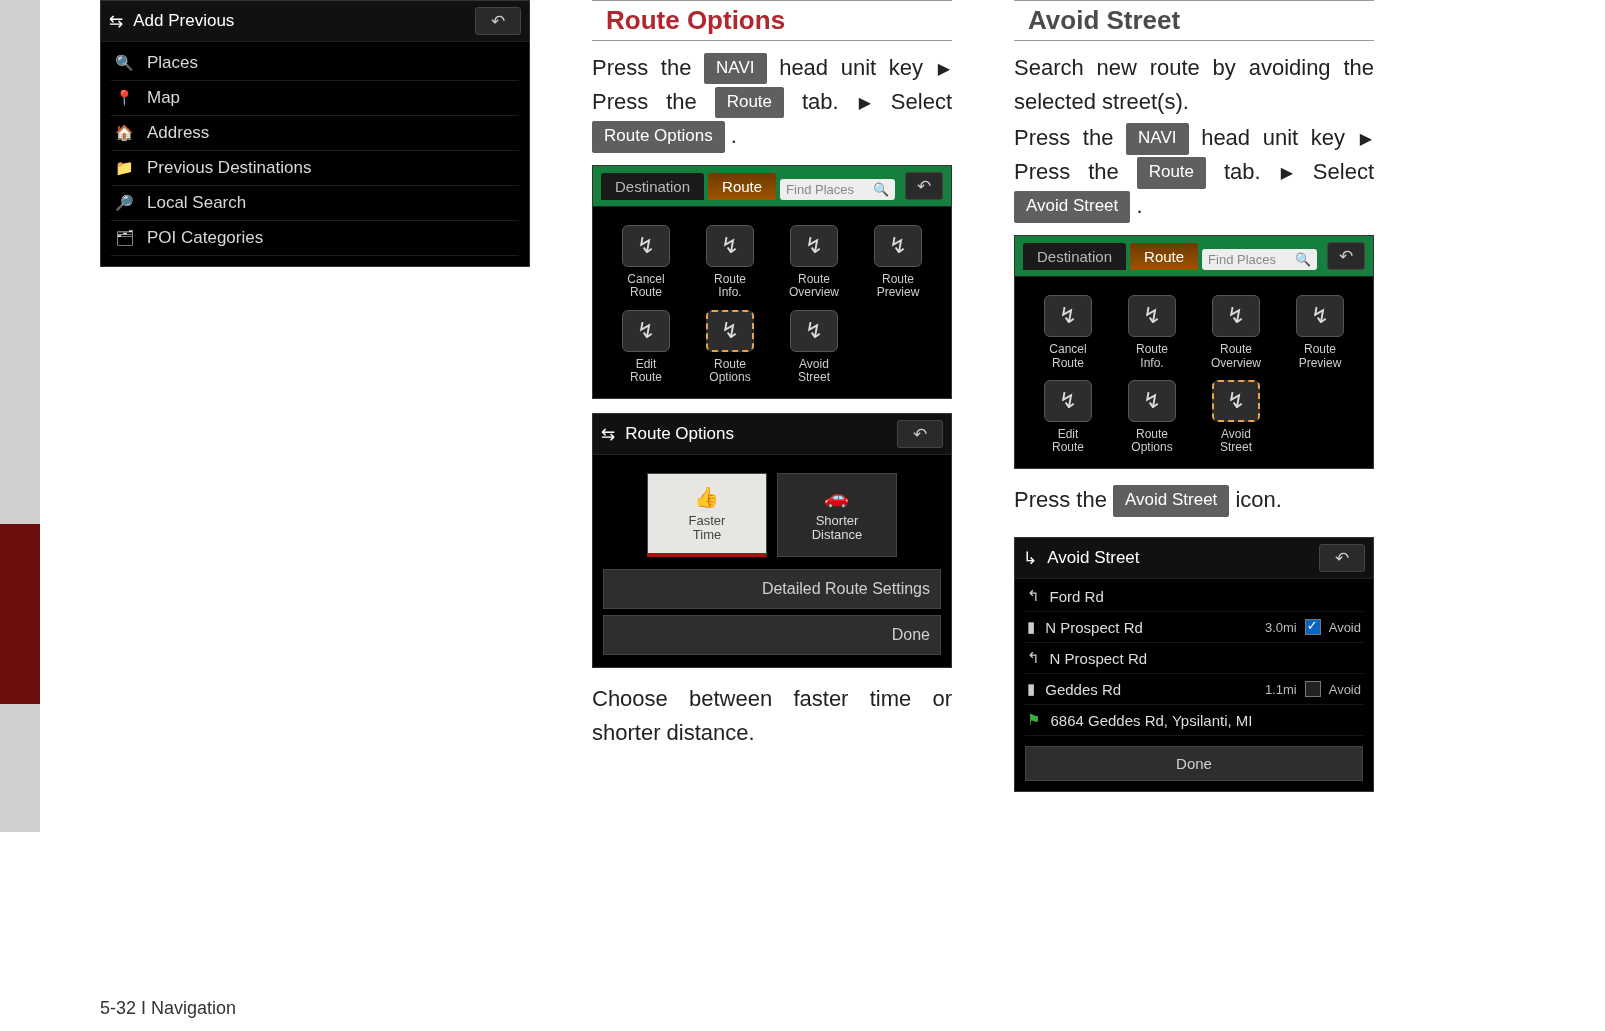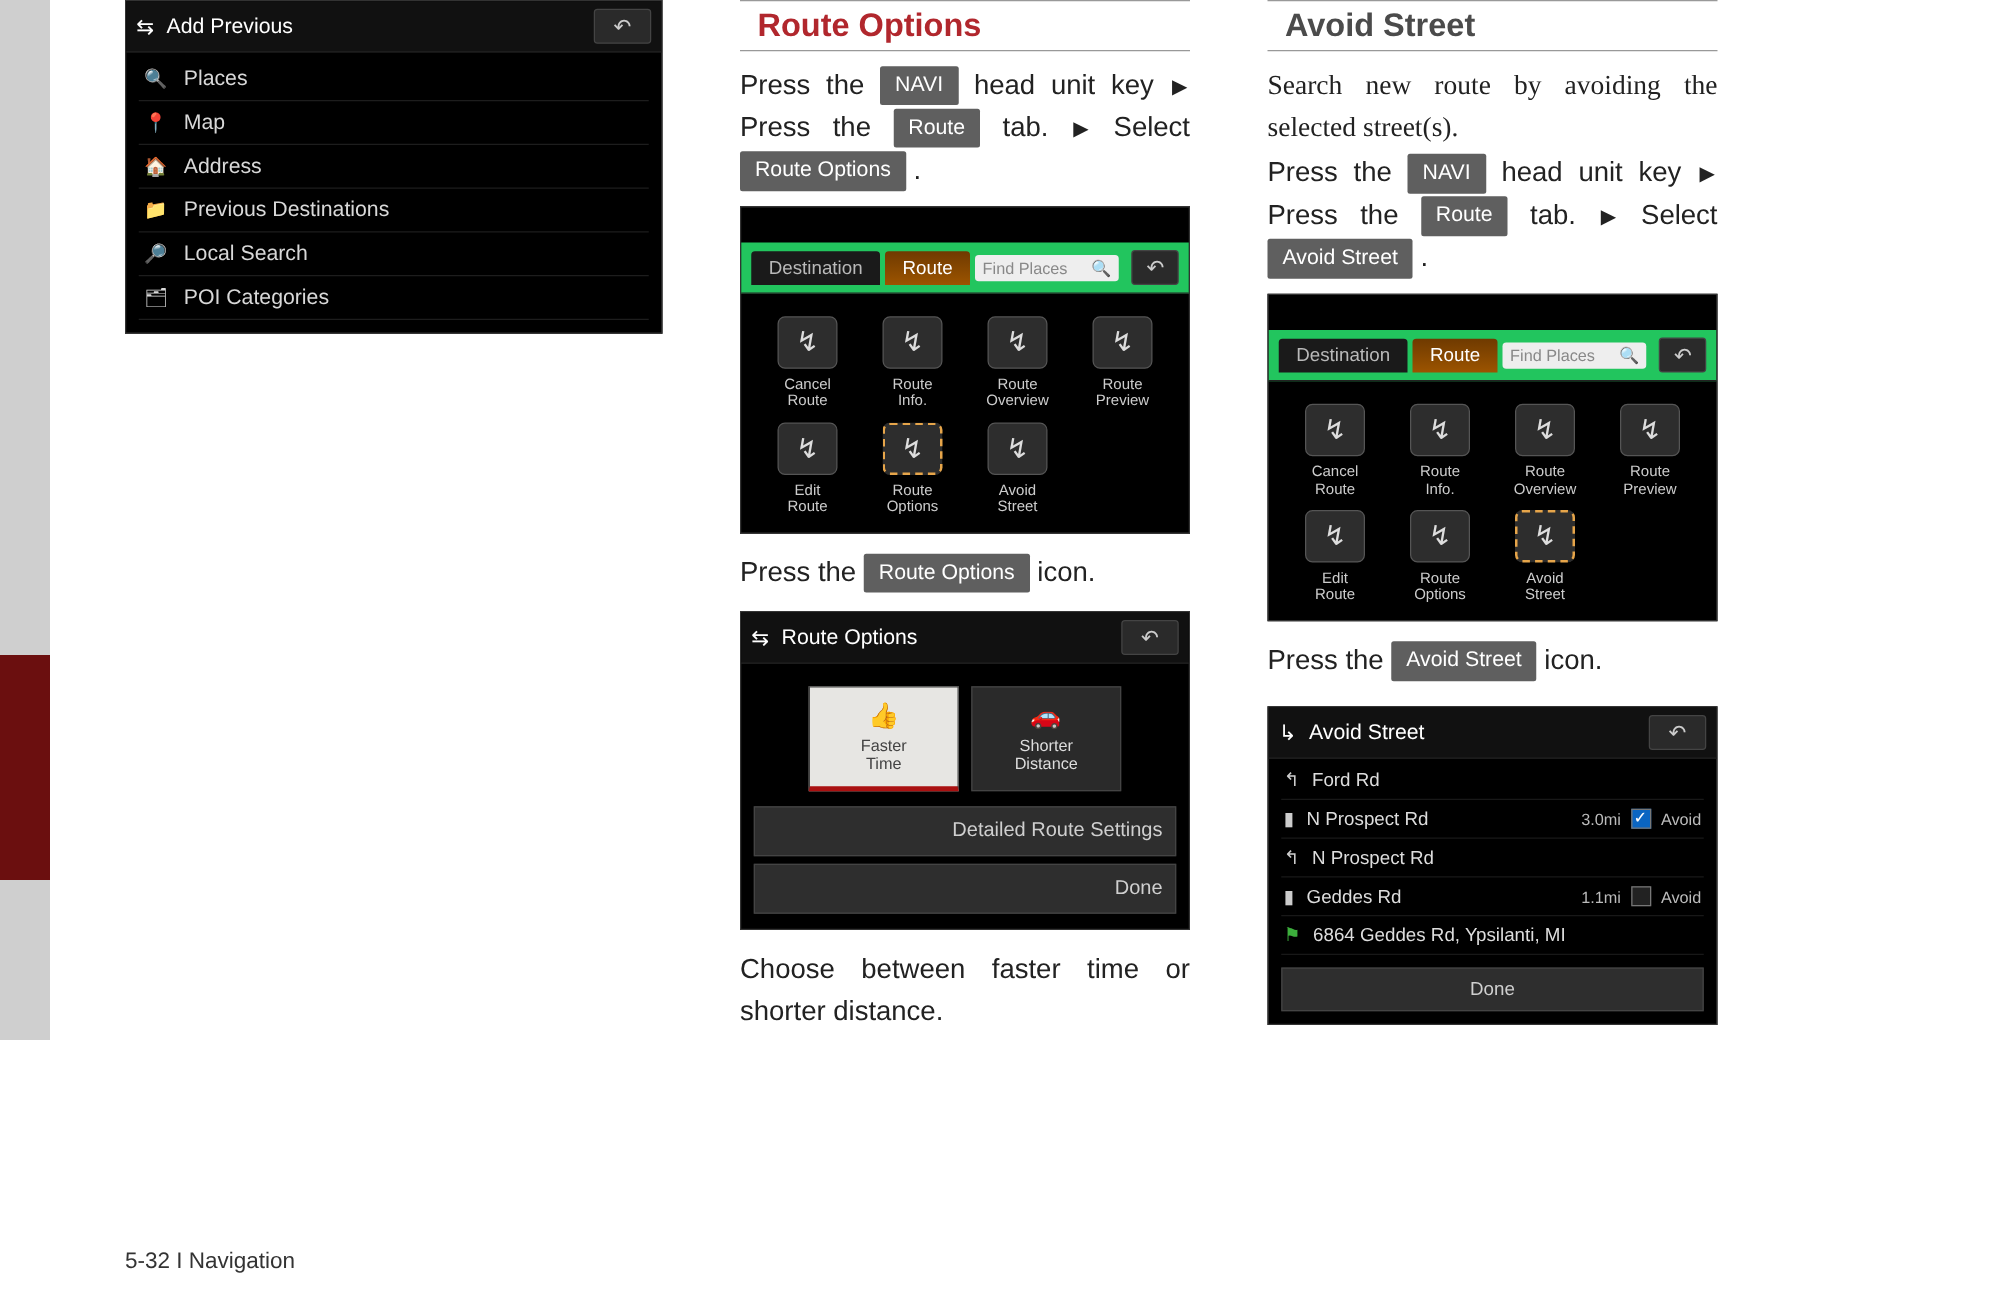--- a/index.html
+++ b/index.html
@@ -57,26 +57,25 @@
     color: #d8d8d8;
     font-size: 17px;
   }
   .mi-icon {
     width: 20px; height: 20px;
     display: inline-flex; align-items: center; justify-content: center;
     font-size: 15px;
   }
 
   .tabs-row {
-    display: flex; align-items: center;
+    display: flex; align-items: flex-end;
     padding: 6px 8px;
     gap: 4px;
-    background: #22c55e;
+    background: #15803d;
     border-bottom: 1px solid #222;
-    margin-top: 28px;
   }
   .tab {
     padding: 5px 14px;
     background: #1a1a1a;
     color: #b9b9b9;
     border-radius: 3px 3px 0 0;
     font-size: 15px;
   }
   .tab.active {
     background: linear-gradient(#6f3a00,#9c5400);
@@ -298,23 +297,20 @@
             <div class="ic hl">↯</div>
             <div>Route<br>Options</div>
           </div>
           <div class="icon-cell">
             <div class="ic">↯</div>
             <div>Avoid<br>Street</div>
           </div>
         </div>
     </div>
 
-    <p class="body-text">
-      <span>Press the </span><span class="key">Route Options</span><span> icon.</span>
-    </p>
 
     <div class="screen" style="margin-top:14px;">
       <div class="screen-header">
         <span>⇆</span>
         <span>Route Options</span>
         <div class="back-btn">
             <span>↶</span>
           </div>
       </div>
       <div class="option-tiles">
@@ -332,21 +328,21 @@
       <div class="large-btn">Detailed Route Settings</div>
       <div class="large-btn" style="margin-bottom:12px;">Done</div>
     </div>
 
     <p class="body-text">Choose between faster time or shorter distance.</p>
   </div>
 
   <div class="col">
     <h2 class="section-heading grey">Avoid Street</h2>
 
-    <p class="body-text" style="margin-top:4px;font-family:Liberation Serif, serif;">Search new route by avoiding the selected street(s).</p>
+    <p class="body-text" style="margin-top:4px;">Search new route by avoiding the selected street(s).</p>
 
     <p class="body-text" style="margin-top:2px;">
       <span>Press  the </span><span class="key">NAVI</span><span> head unit key </span><span class="tri">▶</span><span> Press the  </span><span class="key">Route</span><span> tab. </span><span class="tri">▶</span><span> Select  </span><span class="key">Avoid Street</span><span> .</span>
     </p>
 
     <div class="screen" style="margin-top:12px;">
       <div class="tabs-row">
         <div class="tab">Destination</div>
         <div class="tab active">Route</div>
         <div class="find-places">

